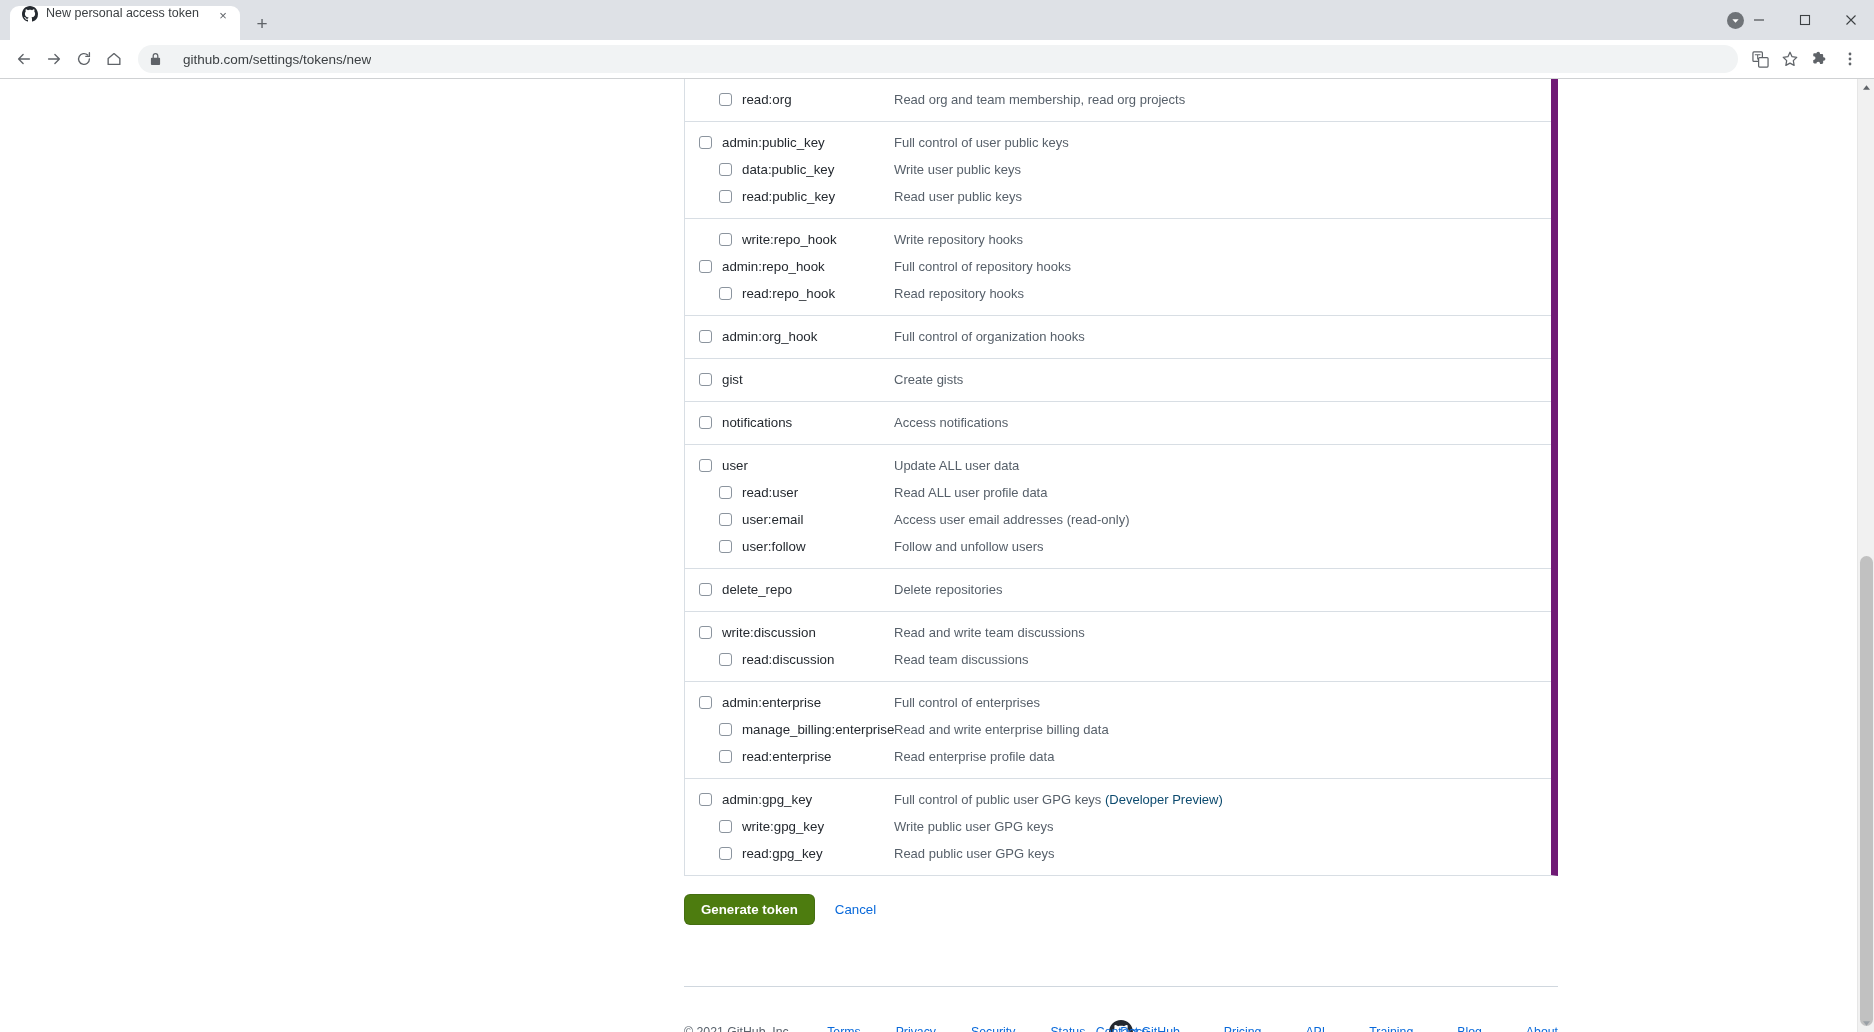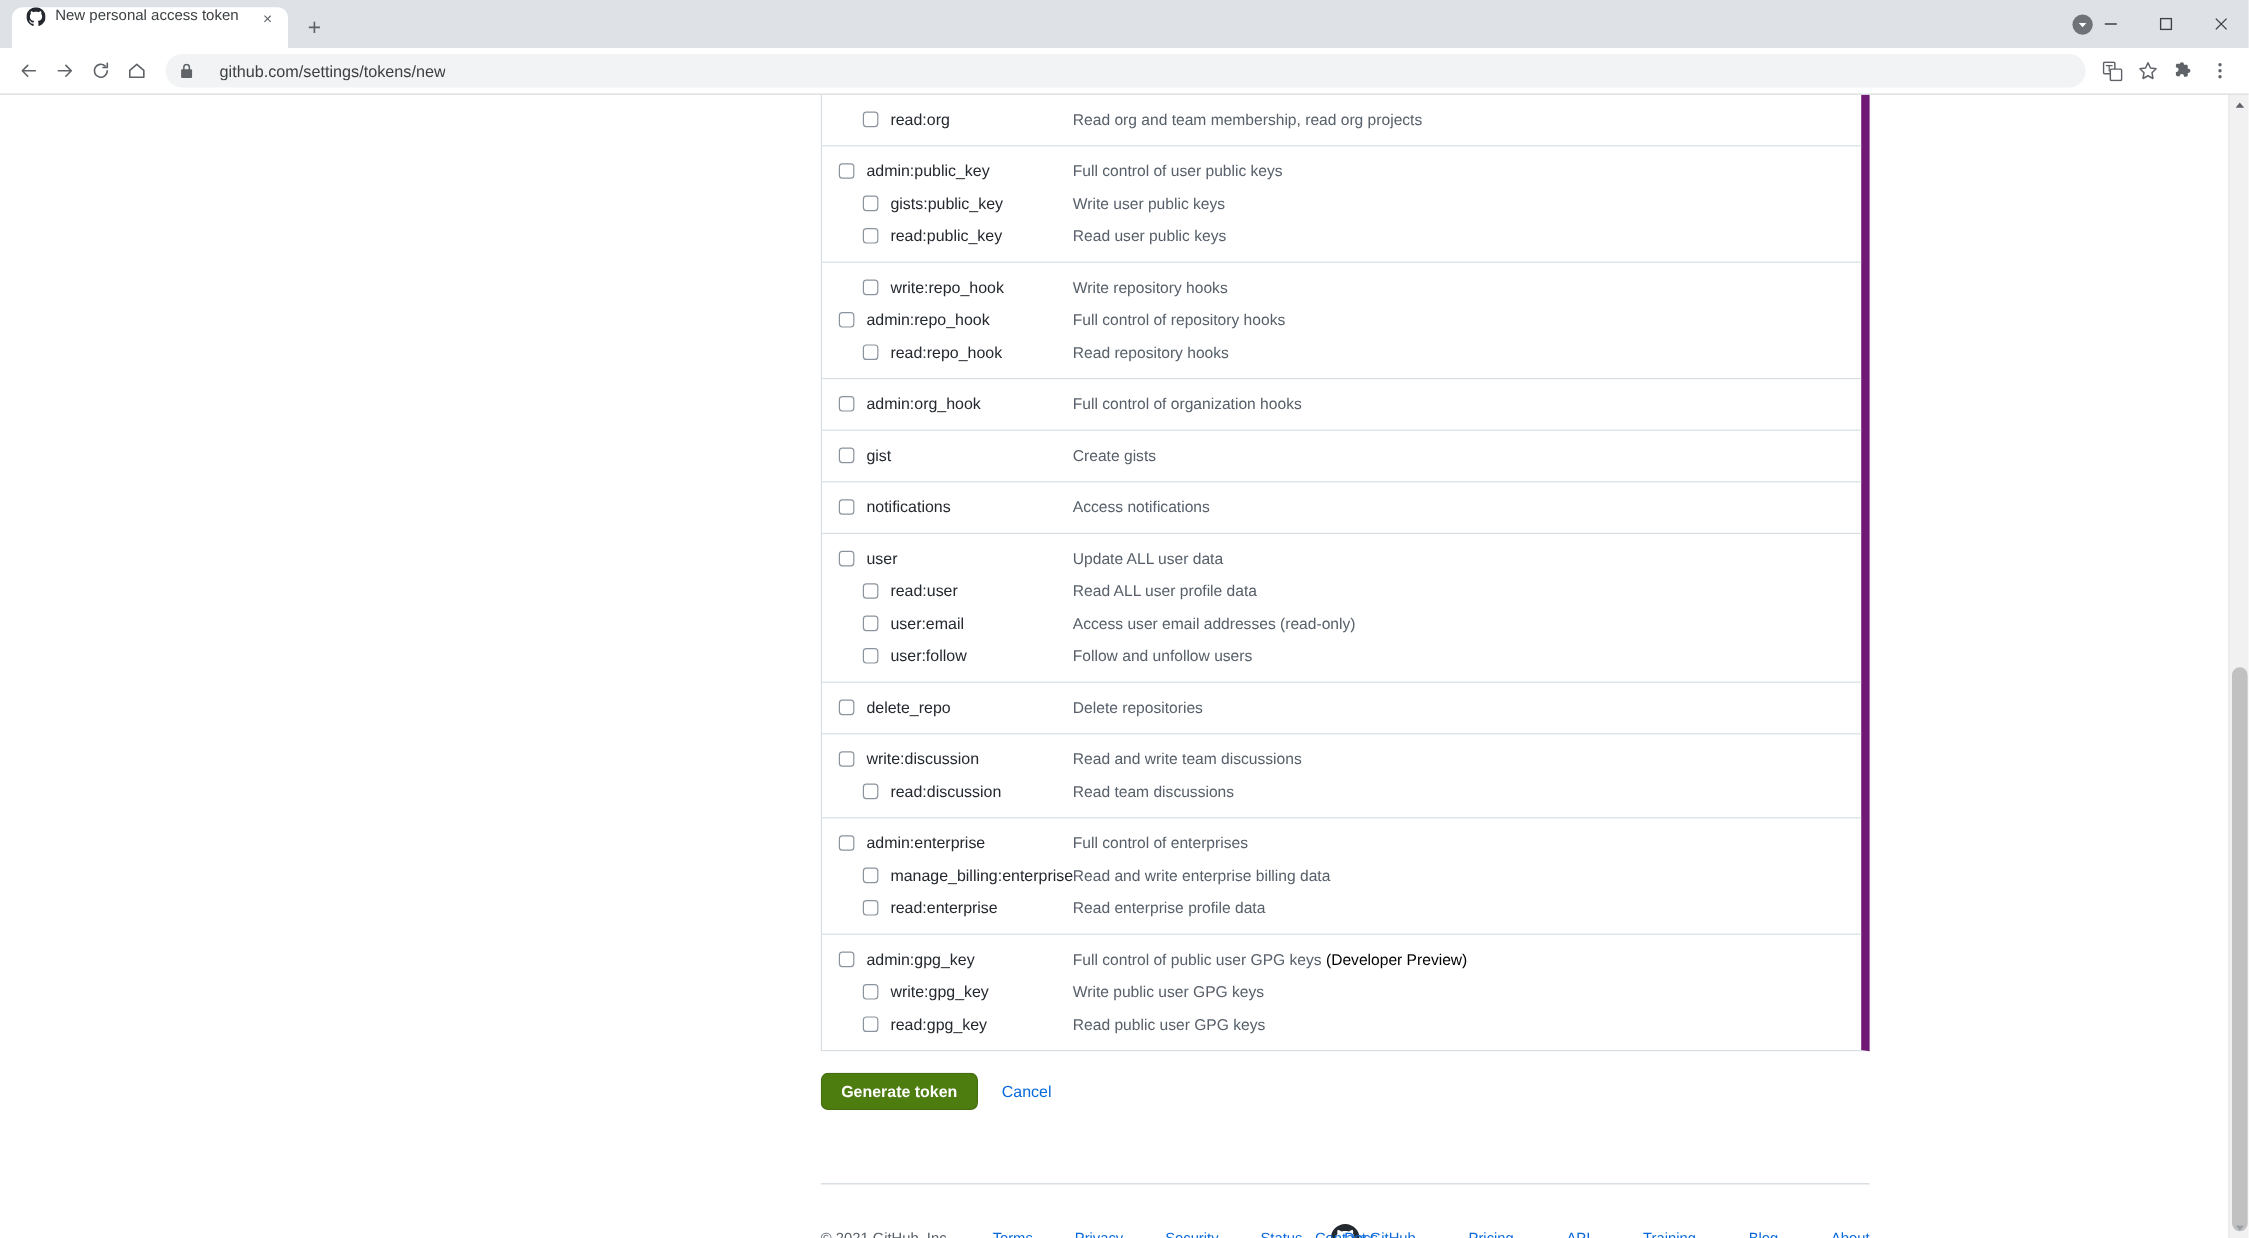--- a/index.html
+++ b/index.html
@@ -175,21 +175,21 @@
   .scope-row .scope-desc {
     font-size: 13px;
     color: #57606a;
     line-height: 27px;
     white-space: nowrap;
     position: absolute;
     left: 209px;
   }
   .scope-row { position: relative; }
   .scope-desc a {
-    color: #000000;
+    color: #0c4a6e;
     text-decoration: none;
   }
 
   
   .actions {
     margin-left: 245px;
     margin-top: 17px;
     display: flex;
     align-items: center;
     gap: 20px;
@@ -404,21 +404,21 @@
             <div class="scope-row parent">
               <label class="cb-cell">
                 <input type="checkbox" class="cb" style="">
                 <span class="scope-name">admin:public_key</span>
               </label>
               <span class="scope-desc">Full control of user public keys</span>
             </div>
             <div class="scope-row child">
               <label class="cb-cell">
                 <input type="checkbox" class="cb" style="">
-                <span class="scope-name">gists:public_key</span>
+                <span class="scope-name">data:public_key</span>
               </label>
               <span class="scope-desc">Write user public keys</span>
             </div>
             <div class="scope-row child">
               <label class="cb-cell">
                 <input type="checkbox" class="cb" style="">
                 <span class="scope-name">read:public_key</span>
               </label>
               <span class="scope-desc">Read user public keys</span>
             </div>

